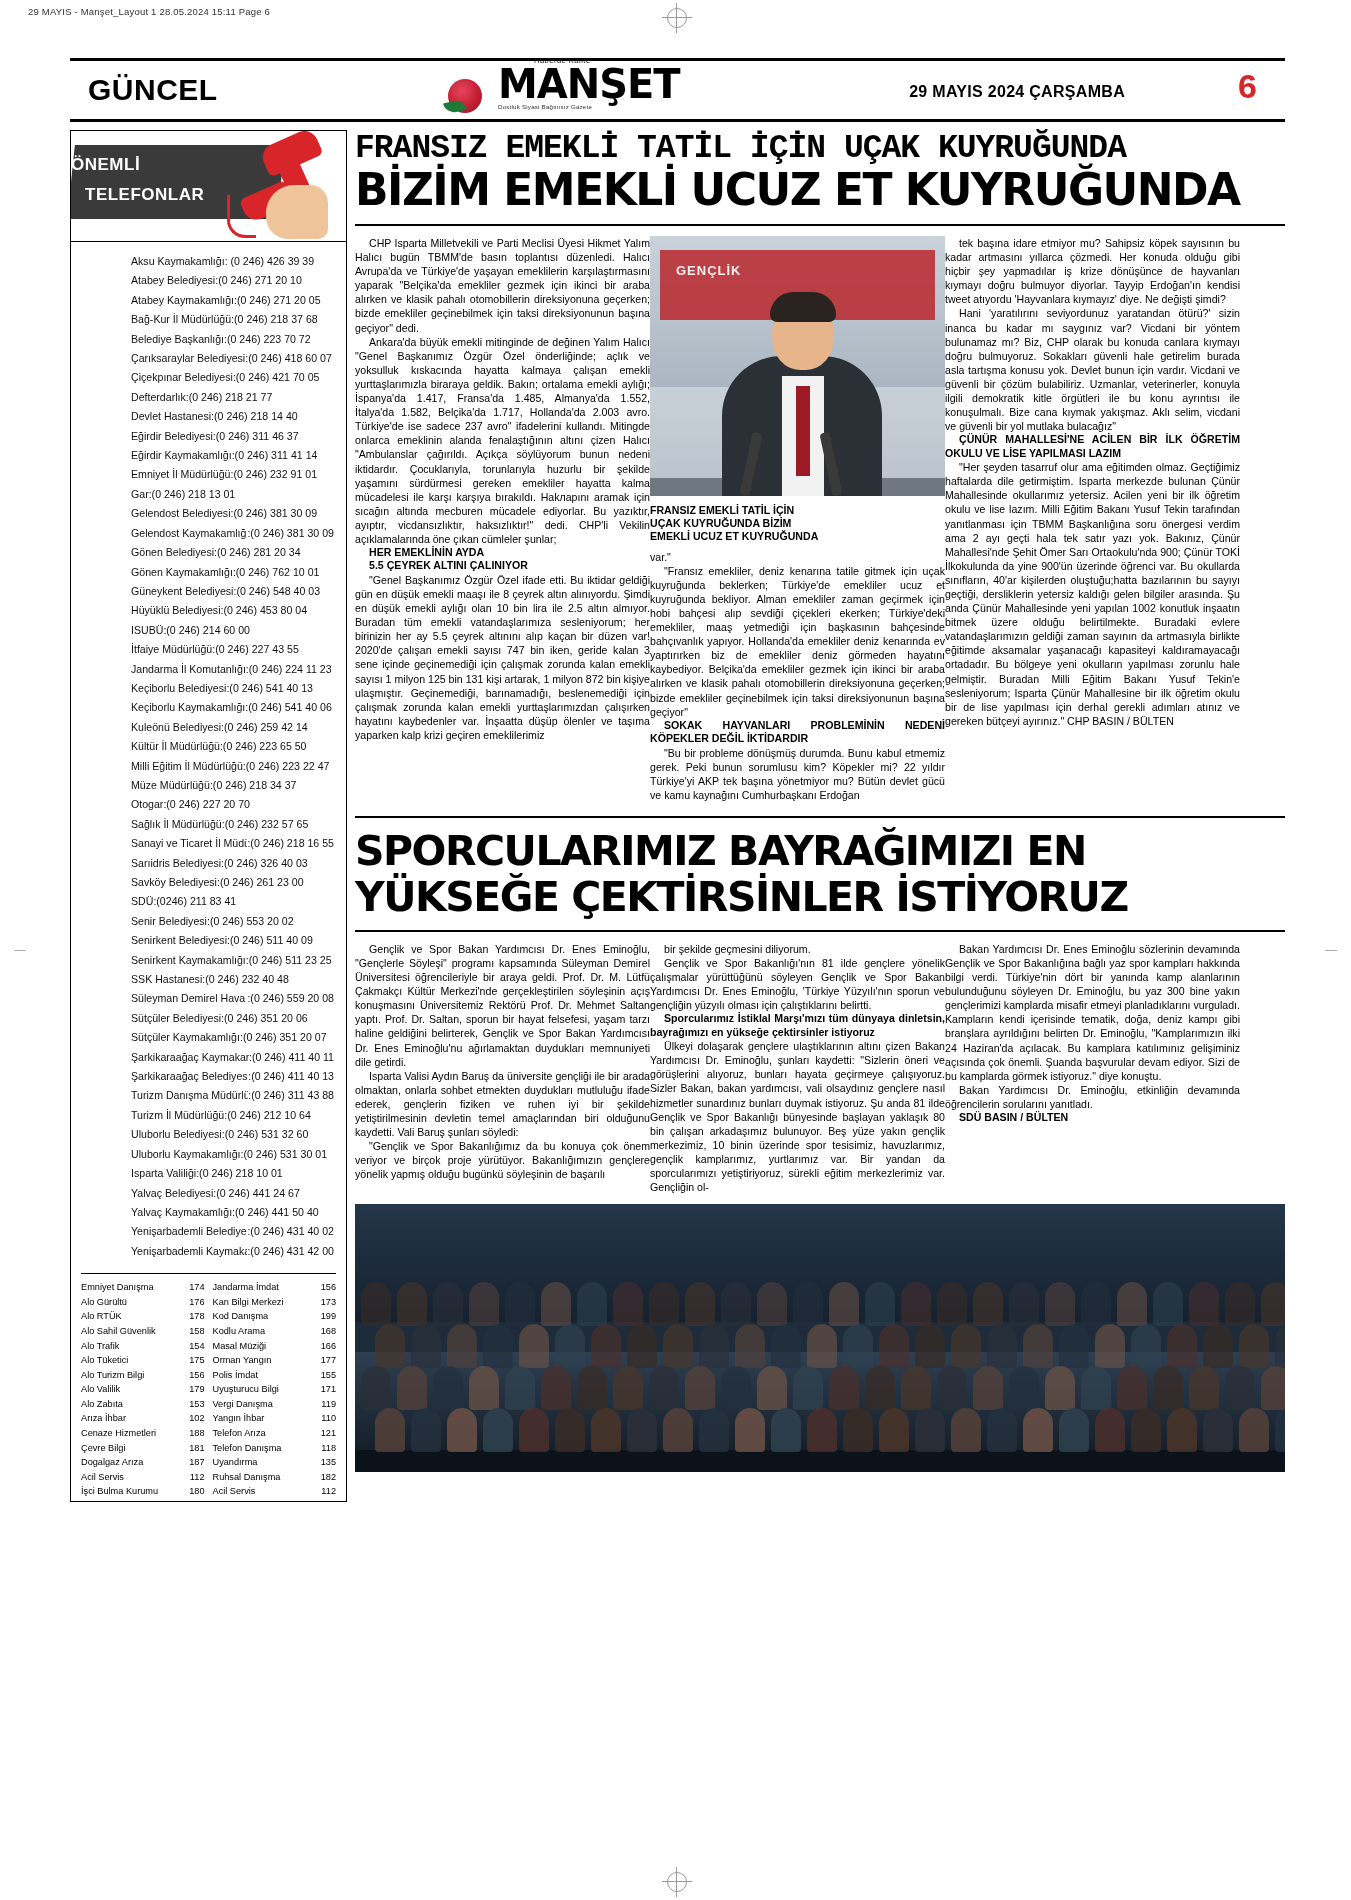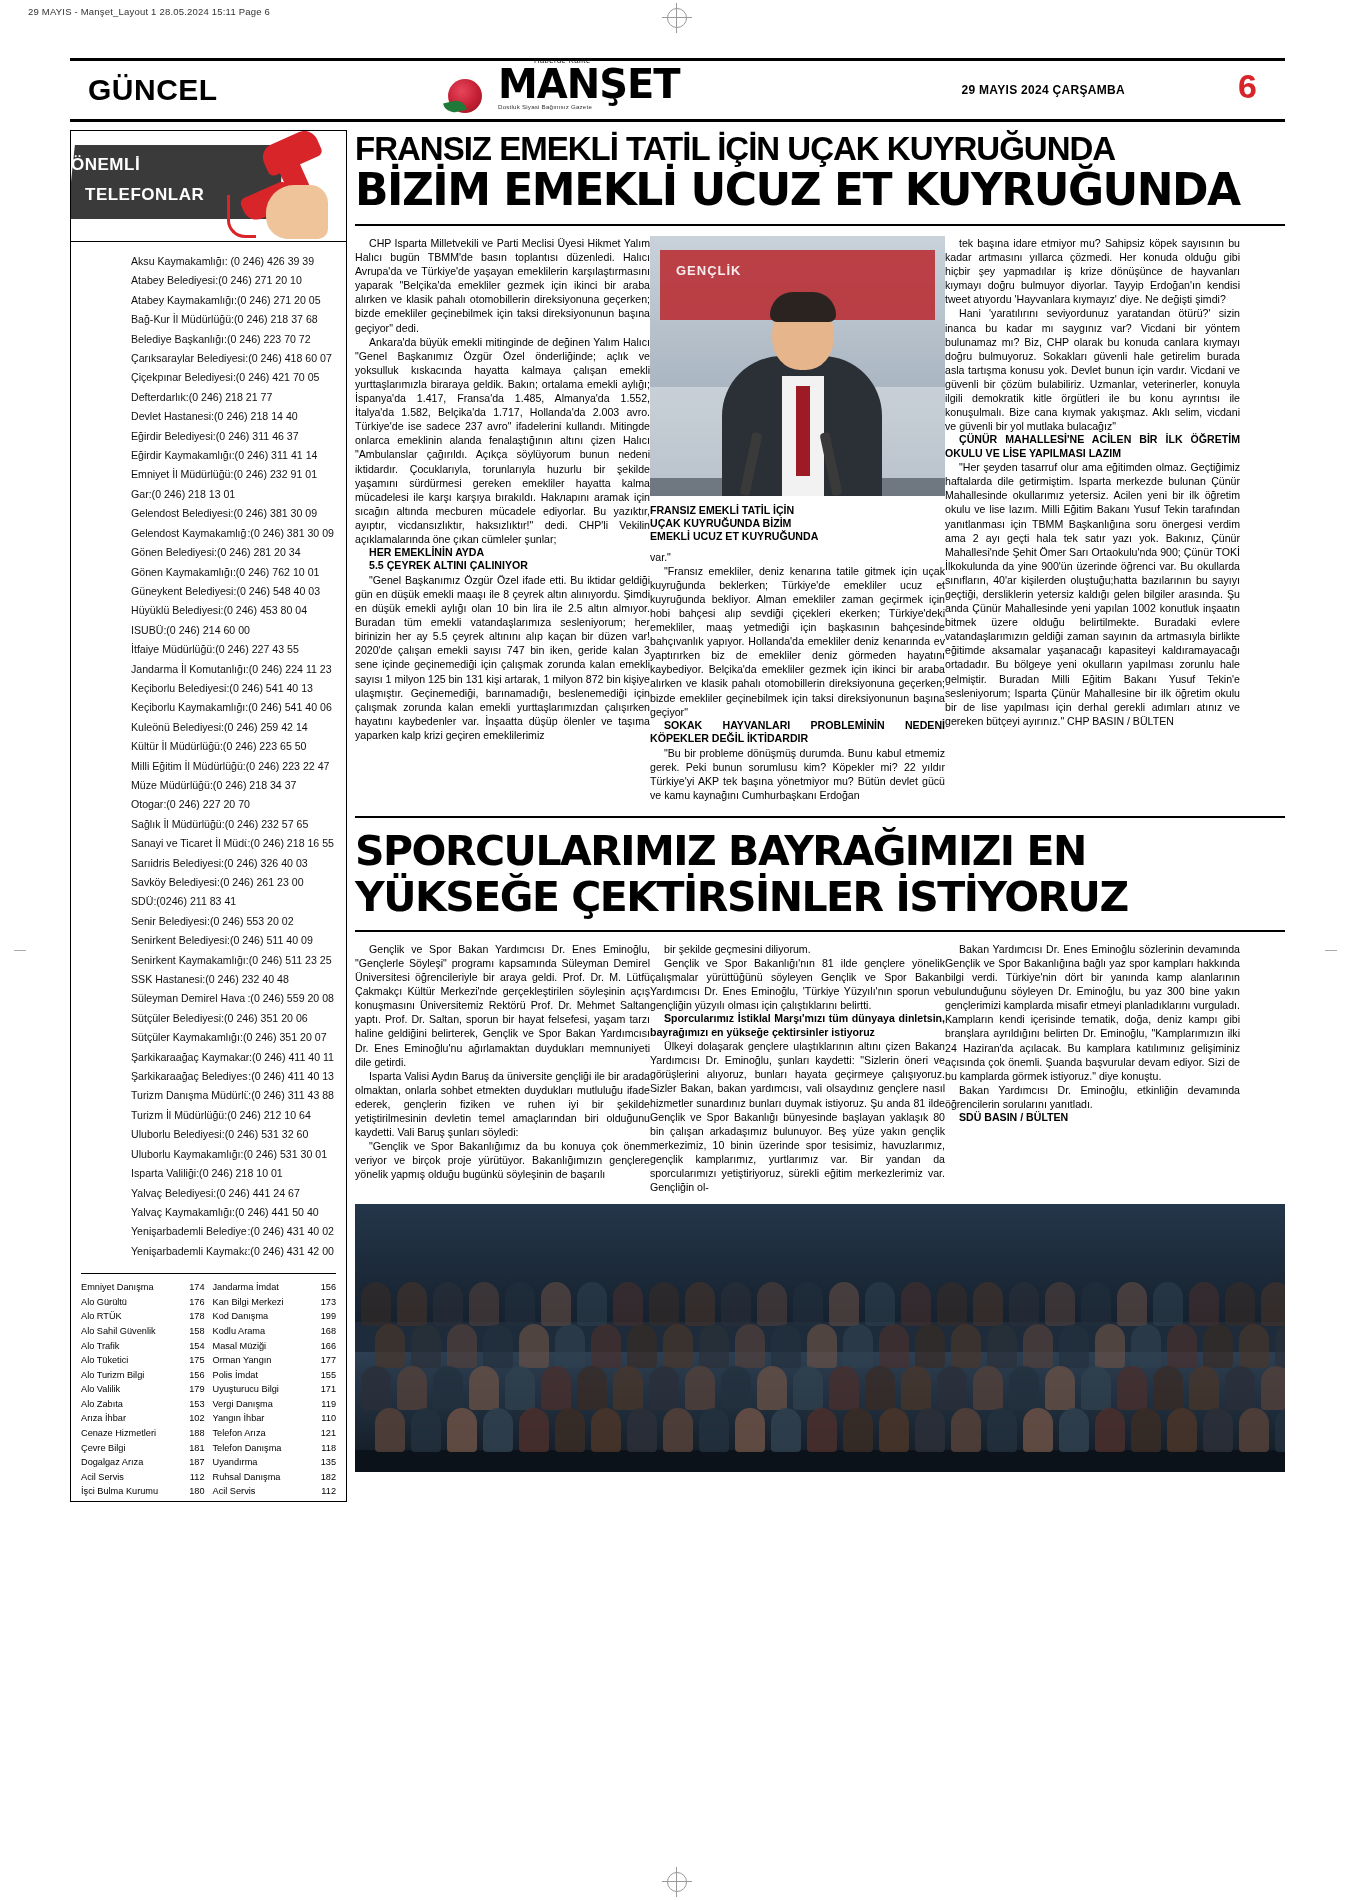--- a/index.html
+++ b/index.html
@@ -13,21 +13,21 @@
   .regmark:after{top:8px;left:-6px;height:1px;width:30px;}
 
   .printline{position:absolute;left:28px;top:6px;font-size:9.5px;color:#333;letter-spacing:.2px;}
 
   .sidetick{position:absolute;width:12px;height:1px;background:#aaa;}
 
   
   .masthead{position:absolute;left:70px;top:58px;width:1215px;height:58px;border-top:3px solid #000;border-bottom:3px solid #000;}
   .masthead .inner{position:relative;width:100%;height:100%;}
   .guncel{position:absolute;left:18px;top:12px;font-size:30px;font-weight:bold;letter-spacing:.5px;text-align:center;}
-  .datetext{position:absolute;right:160px;top:22px;font-size:12px;font-weight:bold;letter-spacing:.3px;}
+  .datetext{position:absolute;right:160px;top:22px;font-size:16px;font-weight:bold;letter-spacing:.3px;}
   .pageno{position:absolute;right:28px;top:6px;font-size:34px;font-weight:bold;color:#d8252a;}
 
   .logo{position:absolute;left:372px;top:-4px;width:230px;height:62px;}
   .logo .rosebox{position:absolute;left:0;top:10px;width:52px;height:42px;background:#ffffff;}
   .logo .rose{position:absolute;left:6px;top:12px;width:34px;height:34px;border-radius:50% 50% 50% 50%;background:radial-gradient(circle at 40% 35%,#e8455c 0%,#c31f33 55%,#8e1522 100%);}
   .logo .leaf{position:absolute;left:2px;top:34px;width:22px;height:11px;border-radius:0 12px 0 12px;background:#1f7a3a;transform:rotate(-12deg);}
   .logo .manset{position:absolute;left:56px;top:4px;font-size:40px;font-weight:bold;letter-spacing:-1px;font-family:"DejaVu Sans",sans-serif;}
   .logo .haberde{position:absolute;left:92px;top:-1px;font-size:7.5px;letter-spacing:.5px;color:#111;}
   .logo .sub{position:absolute;left:56px;top:46px;font-size:6.2px;color:#333;letter-spacing:.2px;}
 
@@ -51,21 +51,21 @@
   .prow .num{white-space:nowrap;}
 
   .sidebar-sep{margin:6px 10px 0 10px;border-top:1px solid #000;}
   .shortlist{display:flex;padding:6px 10px 4px 10px;gap:8px;}
   .shortcol{flex:1;}
   .srow{display:flex;justify-content:space-between;font-size:9.2px;line-height:14.6px;}
 
   
   .main{position:absolute;left:355px;top:130px;width:930px;}
 
-  .hl1{font-family:Liberation Sans, sans-serif;font-weight:bold;font-size:33px;letter-spacing:-1px;line-height:38px;}
+  .hl1{font-family:Liberation Mono, monospace;font-weight:bold;font-size:33px;letter-spacing:-1px;line-height:38px;}
   .hl2{font-family:"DejaVu Sans",sans-serif;font-weight:bold;font-size:44px;letter-spacing:-1.5px;line-height:48px;margin-top:-2px;}
 
   .rule{border-top:2px solid #000;margin:10px 0 10px 0;}
 
   .cols3{display:flex;}
   .col{width:295px;font-size:10.6px;line-height:14.1px;text-align:justify;color:#000;}
   .col p{margin:0 0 0 0;text-indent:14px;}
   .subhead{font-weight:bold;font-size:10.6px;line-height:13.4px;text-indent:0;margin-top:6px;}
 
   .photo{width:295px;height:260px;background:linear-gradient(180deg,#dfe3e8 0%,#cfd6dd 40%,#b9c2cb 100%);position:relative;overflow:hidden;border:0;}

